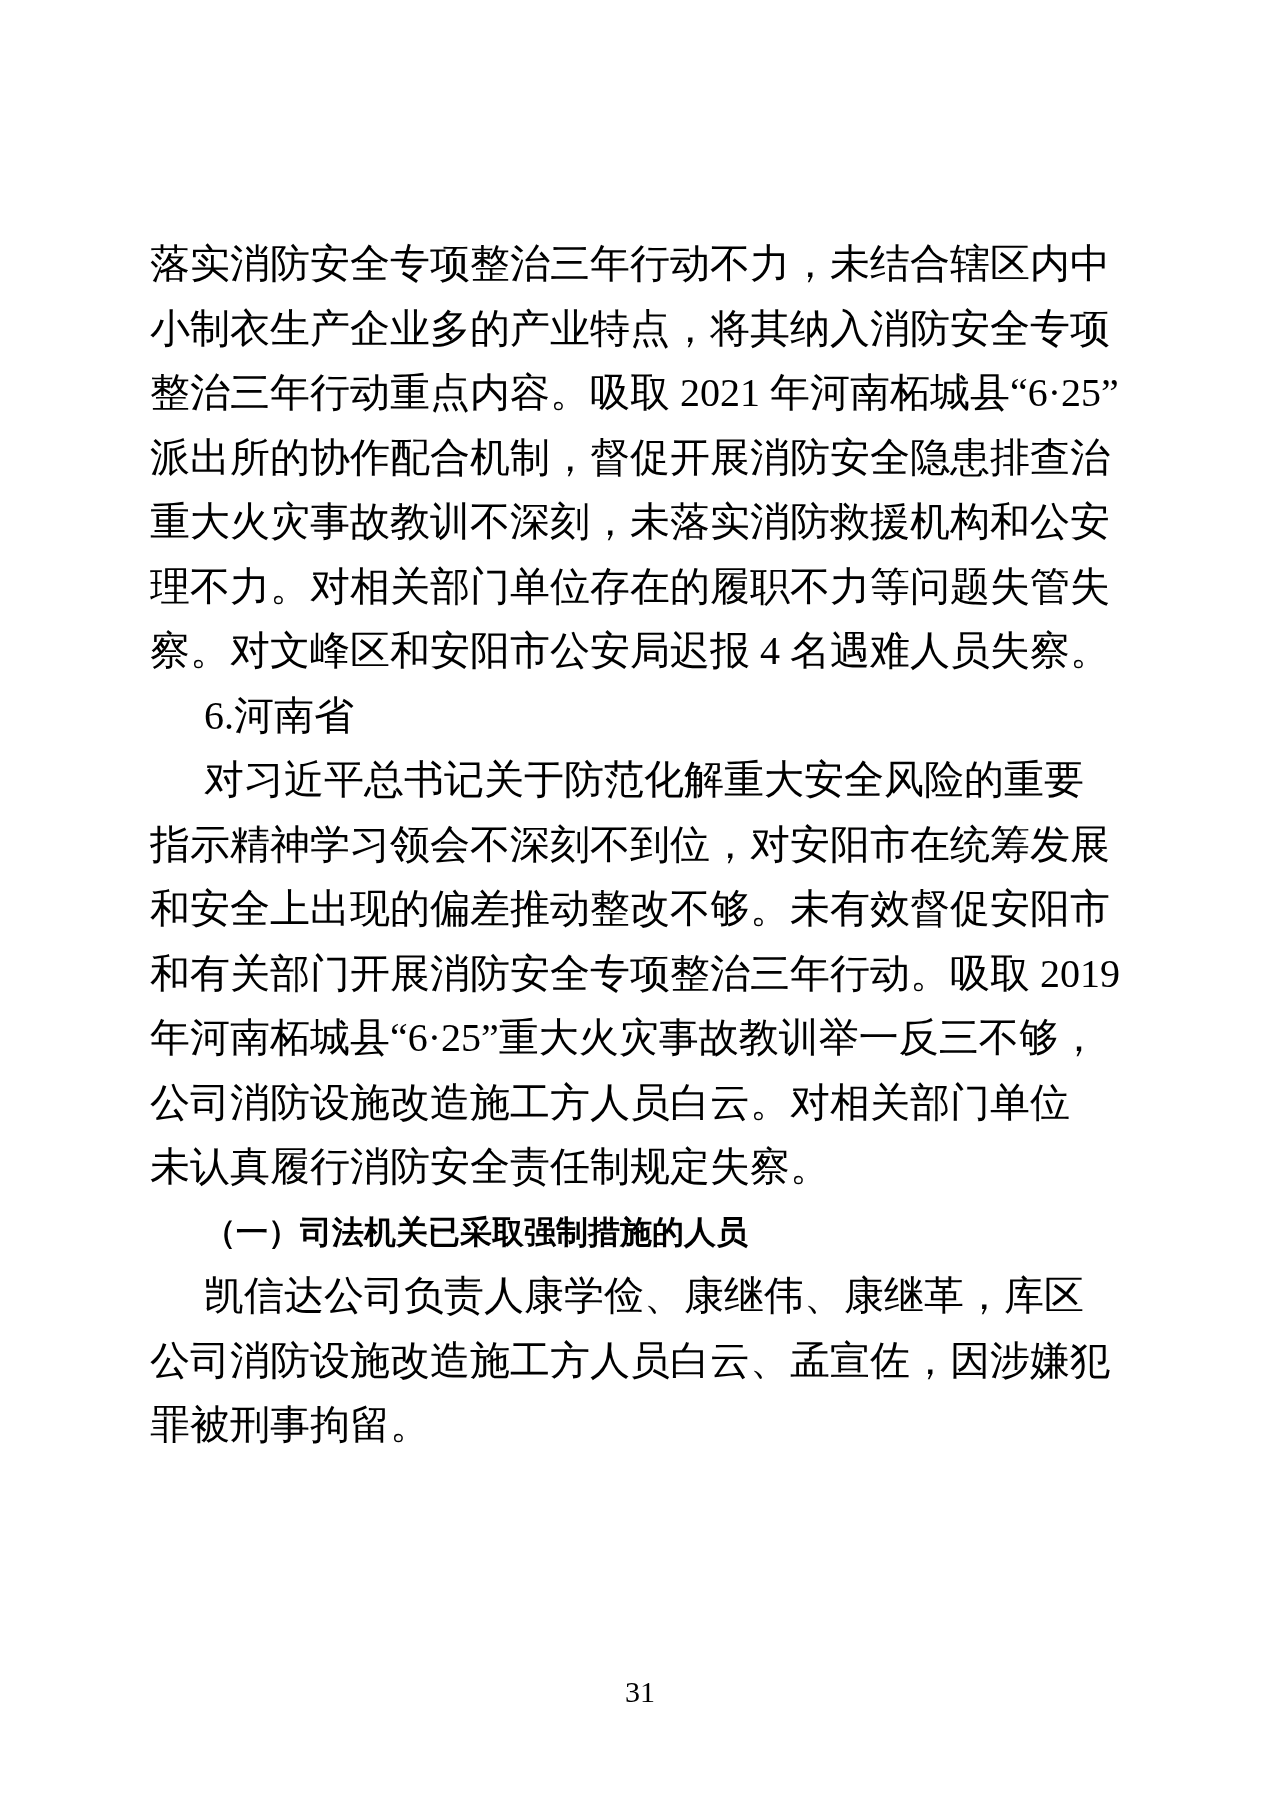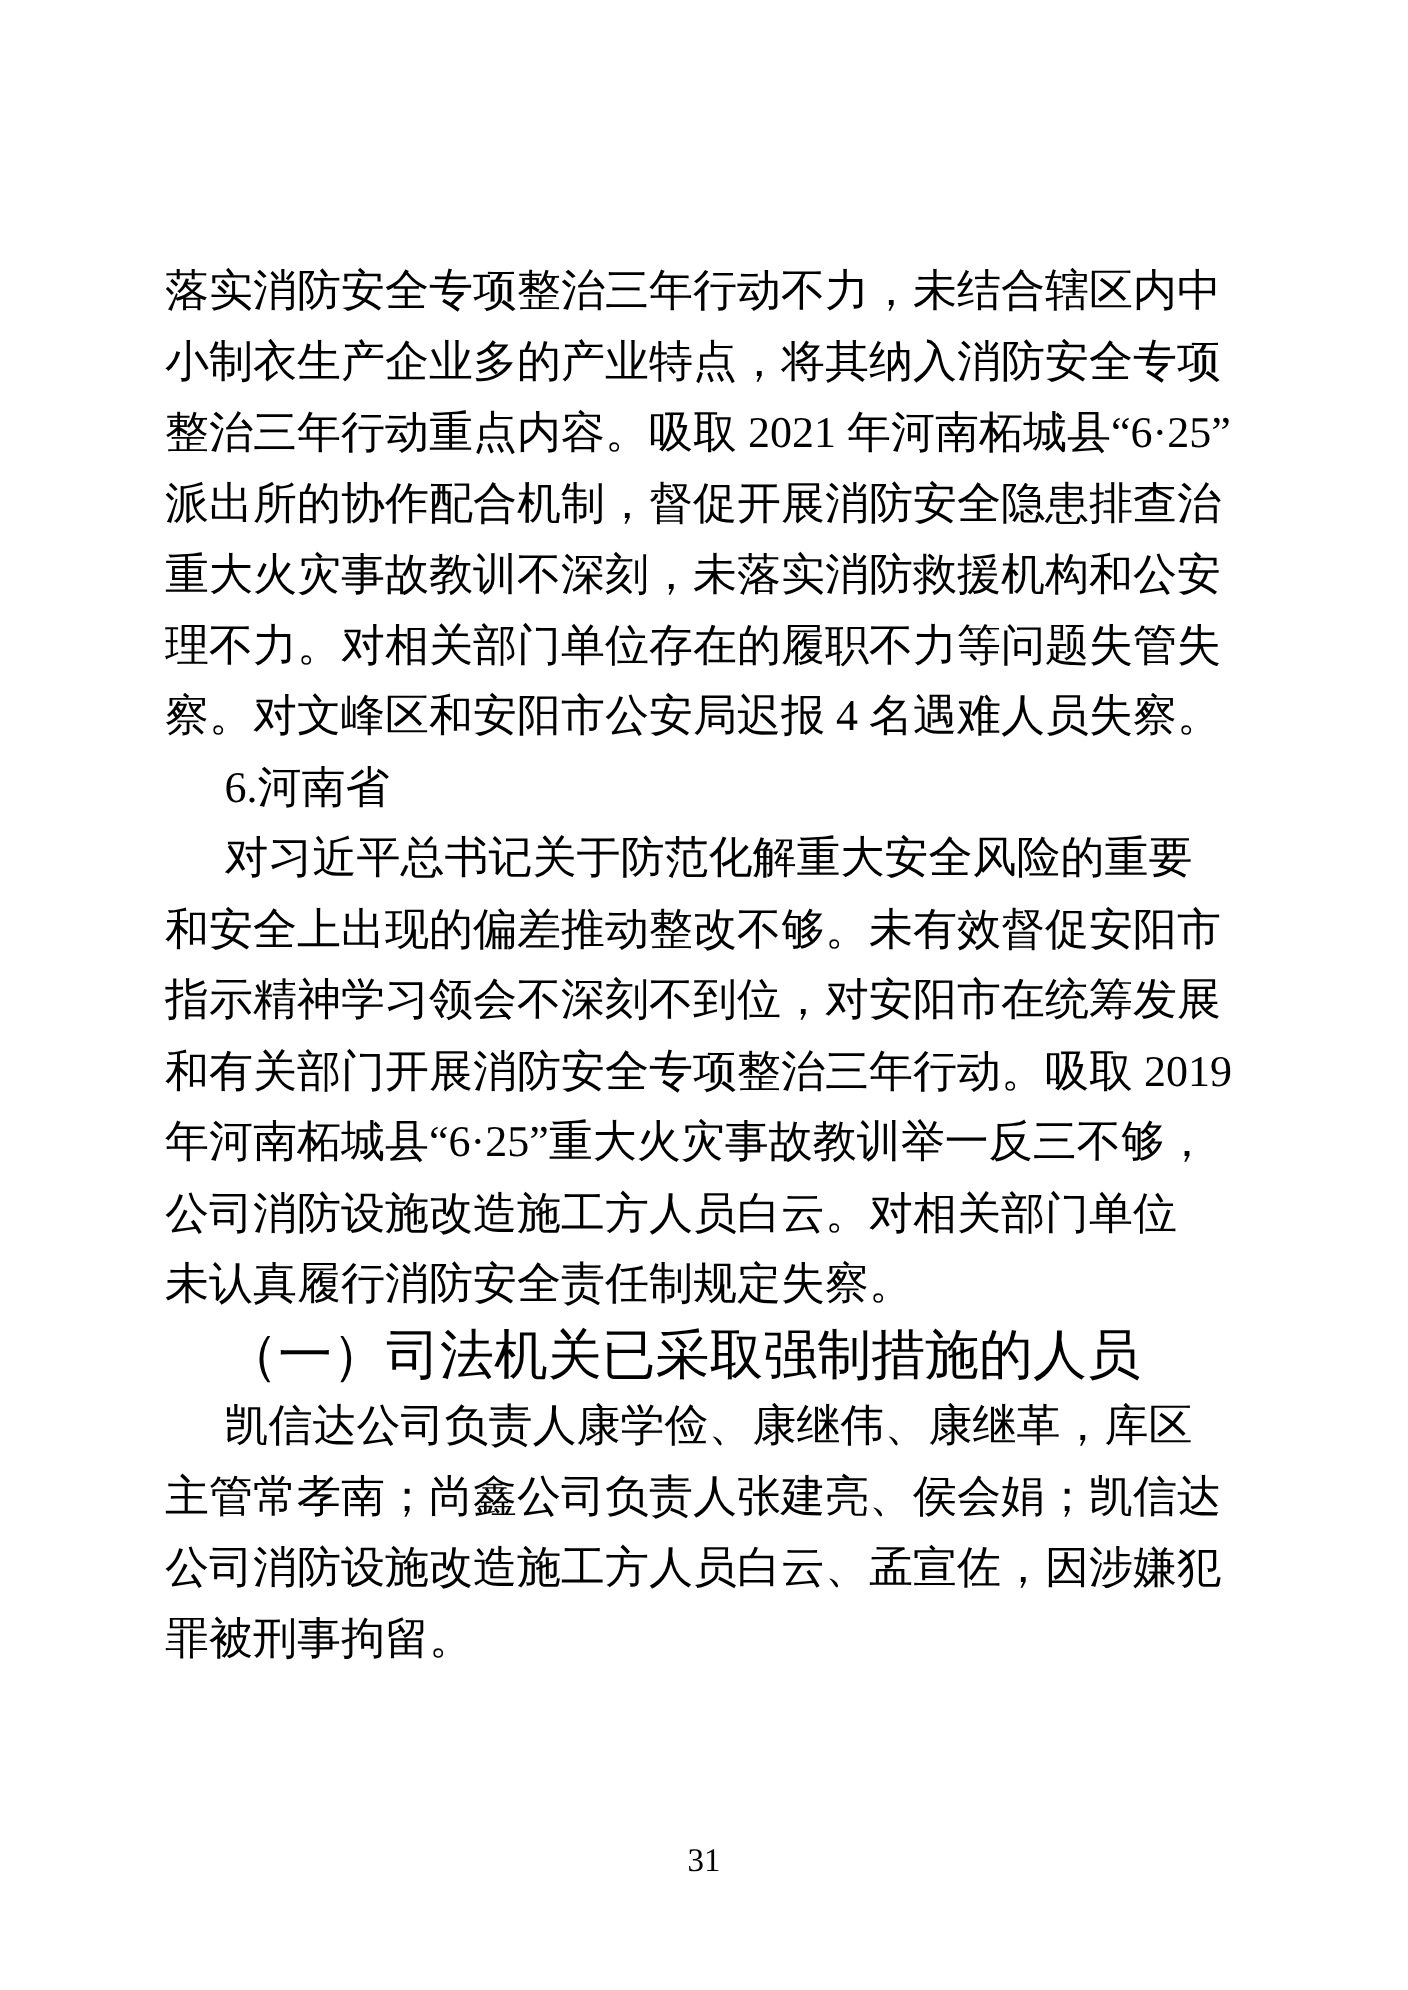--- a/index.html
+++ b/index.html
@@ -38,22 +38,22 @@
   }
   .line.indent {
     text-indent: 54px;
   }
   .line.heading {
     font-family: "Liberation Sans", "DejaVu Sans", sans-serif;
     font-weight: bold;
     font-size: 41px;
   }
   .line.subheading {
-    font-weight: normal;
-    font-size: 49px;
+    font-weight: bold;
+    font-size: 32px;
   }
   .page-footer {
     position: absolute;
     left: 0;
     top: 1672px;
     width: 1280px;
     text-align: center;
     font-size: 30px;
     line-height: 40px;
     color: #000000;
@@ -69,31 +69,30 @@
     <div class="line">小制衣生产企业多的产业特点，将其纳入消防安全专项</div>
     <div class="line">整治三年行动重点内容。吸取 2021 年河南柘城县“6·25”</div>
     <div class="line">派出所的协作配合机制，督促开展消防安全隐患排查治</div>
     <div class="line">重大火灾事故教训不深刻，未落实消防救援机构和公安</div>
     <div class="line">理不力。对相关部门单位存在的履职不力等问题失管失</div>
     <div class="line para-end">察。对文峰区和安阳市公安局迟报 4 名遇难人员失察。</div>
 
     <div class="line para-end indent">6.河南省</div>
 
     <div class="line indent">对习近平总书记关于防范化解重大安全风险的重要</div>
+    <div class="line">指示精神学习领会不深刻不到位，对安阳市在统筹发展</div>
     <div class="line">和安全上出现的偏差推动整改不够。未有效督促安阳市</div>
-    <div class="line">指示精神学习领会不深刻不到位，对安阳市在统筹发展</div>
     <div class="line">和有关部门开展消防安全专项整治三年行动。吸取 2019</div>
     <div class="line">年河南柘城县“6·25”重大火灾事故教训举一反三不够，</div>
     <div class="line">公司消防设施改造施工方人员白云。对相关部门单位</div>
     <div class="line para-end">未认真履行消防安全责任制规定失察。</div>
 
 
     <div class="line para-end indent subheading">（一）司法机关已采取强制措施的人员</div>
 
     <div class="line indent">凯信达公司负责人康学俭、康继伟、康继革，库区</div>
-    <div class="line">主管常孝南；尚鑫公司负责人张建亮、侯会娟；凯信达</div>
     <div class="line">公司消防设施改造施工方人员白云、孟宣佐，因涉嫌犯</div>
     <div class="line para-end">罪被刑事拘留。</div>
 
   </div>
 
   <div class="page-footer">31</div>
 </div>
 
 </body></html>

